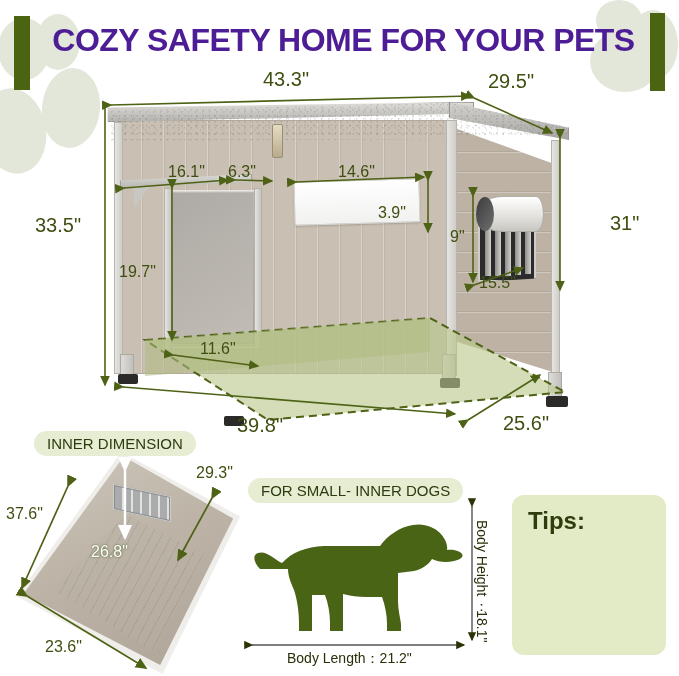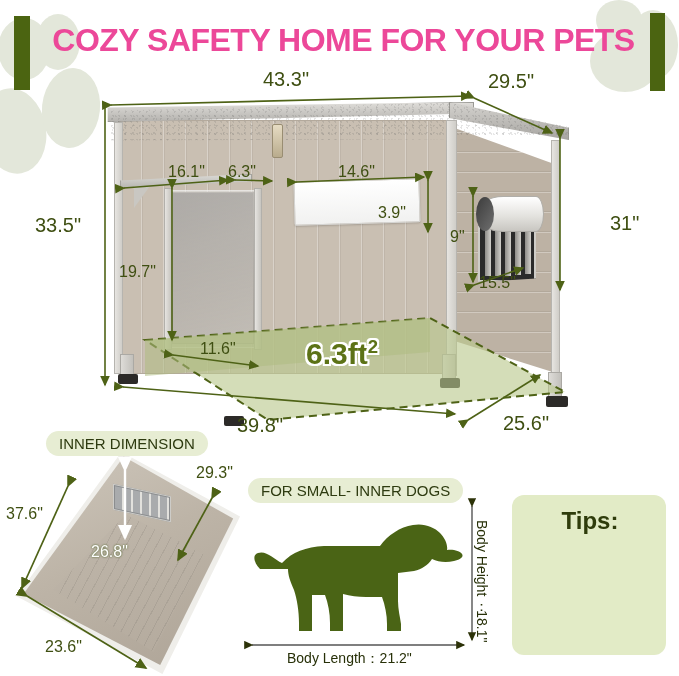--- a/index.html
+++ b/index.html
@@ -16,21 +16,21 @@
   .paw{ position:absolute; background:#e3e7da; border-radius:50%; z-index:0; }
 
   
   .bar{ position:absolute; background:#4b6411; z-index:3; }
 
   
   #title{
     position:absolute; left:8px; right:0; top:22px;
     text-align:center; z-index:5;
     font-size:32px; font-weight:bold; letter-spacing:-0.5px;
-    color:#ec4899;
+    color:#4c1d95;
     font-family:"Liberation Sans", sans-serif;
   }
 
   
   .dim{
     position:absolute; z-index:8;
     color:#3f4f12; font-size:20px;
     font-family:"Liberation Sans", sans-serif;
     white-space:nowrap;
   }
@@ -129,21 +129,21 @@
 
   
   #dogwrap{ position:absolute; z-index:5; }
 
   
   #tips{
     position:absolute; z-index:6;
     background:#e2ebc6; border-radius:12px;
     padding:12px 14px 14px 16px;
   }
-  #tips h3{ font-size:24px; color:#2f3c0b; font-weight:bold; margin-bottom:20px;text-align:center; }
+  #tips h3{ font-size:24px; color:#2f3c0b; font-weight:bold; margin-bottom:20px; }
   #tips p{ font-size:14.5px; line-height:1.32; color:#20280a; }
 </style>
 </head>
 <body>
 
 <div id="stage">
 
   <div class="paw" style="left:-2px;top:18px;width:52px;height:62px;"></div>
   <div class="paw" style="left:36px;top:14px;width:44px;height:56px;"></div>
   <div class="paw" style="left:-18px;top:88px;width:64px;height:86px;transform:rotate(-10deg);"></div>
@@ -217,23 +217,20 @@
     <div class="legcap" style="left:444px;top:276px;width:14px;height:26px;"></div>
     <div class="foot" style="left:442px;top:300px;width:22px;height:11px;"></div>
     <div class="foot" style="left:120px;top:320px;width:20px;height:10px;"></div>
   </div>
 
   <svg id="floor" style="left:0;top:0;width:679px;height:676px;" viewBox="0 0 679 676">
     <polygon points="145,340 430,318 565,392 268,420" fill="#b9c88d" fill-opacity="0.62" stroke="#4e6216" stroke-width="2" stroke-dasharray="8 5"></polygon>
     <polygon points="145,340 430,318 430,352 145,376" fill="#aebb82" fill-opacity="0.55" stroke="none"></polygon>
   </svg>
 
-  <div id="area" style="left:306px;top:336px;">
-    <span>6.3ft</span><sup>2</sup>
-  </div>
 
   <svg id="vec" viewBox="0 0 679 676">
     <defs>
       <marker id="ah" markerWidth="7" markerHeight="7" refX="5.6" refY="3" orient="auto">
         <path d="M0,0 L6.5,3 L0,6 z" fill="#4e6216"></path>
       </marker>
       <marker id="ahs" markerWidth="6" markerHeight="6" refX="4.8" refY="2.6" orient="auto">
         <path d="M0,0 L5.6,2.6 L0,5.2 z" fill="#4e6216"></path>
       </marker>
       <marker id="ahd" markerWidth="7" markerHeight="7" refX="5.6" refY="3" orient="auto">
@@ -303,21 +300,21 @@
   <div class="dim sm" style="left:228px;top:163px;">6.3"</div>
   <div class="dim sm" style="left:119px;top:263px;">19.7"</div>
   <div class="dim sm" style="left:200px;top:340px;">11.6"</div>
   <div class="dim sm" style="left:338px;top:163px;">14.6"</div>
   <div class="dim sm" style="left:378px;top:204px;">3.9"</div>
   <div class="dim sm" style="left:450px;top:228px;">9"</div>
   <div class="dim sm" style="left:479px;top:274px;">15.5"</div>
   <div class="dim" style="left:237px;top:414px;">39.8"</div>
   <div class="dim" style="left:503px;top:412px;">25.6"</div>
 
-  <div class="pill" style="left:46px;top:431px;">INNER DIMENSION</div>
+  <div class="pill" style="left:34px;top:431px;">INNER DIMENSION</div>
 
   <div id="inner" style="left:12px;top:452px;width:228px;height:222px;">
 
     <div style="position:absolute;left:0;top:0;width:228px;height:222px;
                 background:#efeeea;
                 clip-path:polygon(48% 0%,100% 29%,66% 100%,2% 65%);"></div>
 
     <div class="innerbox" style="left:0;top:0;width:228px;height:222px;
                 clip-path:polygon(49% 2%,97% 30%,65% 96%,5% 64%);"></div>
 

